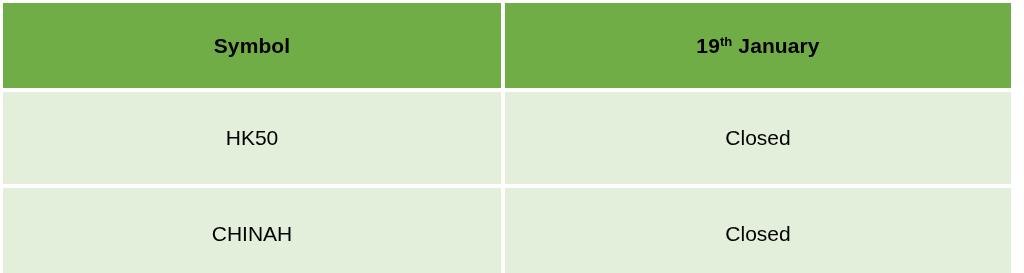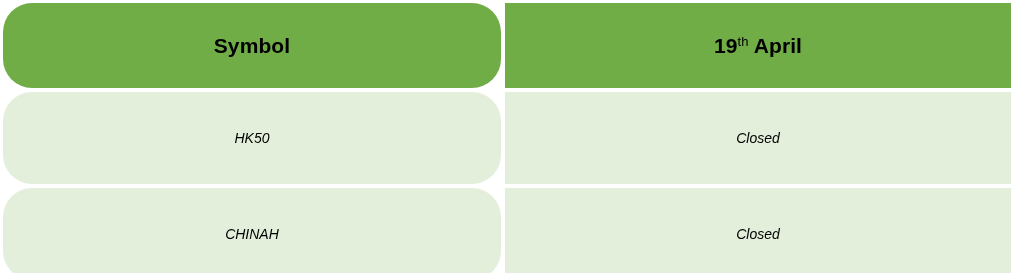--- a/index.html
+++ b/index.html
@@ -54,52 +54,51 @@
   thead tr th .cell-text {
     display: inline-block;
     line-height: 1;
   }
 
   sup.ordinal-suffix {
     font-size: 0.62em;
     vertical-align: baseline;
     position: relative;
     top: -0.48em;
-    font-weight: normal;
+    font-weight: bold;
   }
 
   
   tbody tr td {
     background: #e3efdb;
     height: 92px;
     font-weight: normal;
-    font-size: 14px;
-    font-style: italic;
+    font-size: 21px;
   }
 
   tbody tr td .cell-text {
     display: inline-block;
     line-height: 1;
   }
 
-  .col-symbol { width: 49.6%; border-radius: 29px; }
+  .col-symbol { width: 49.6%; }
   .col-value  { width: 50.4%; }
 </style>
 </head>
 <body>
 
 <div class="table-wrap">
   <table class="schedule-table">
     <thead>
       <tr>
         <th class="col-symbol">
           <span class="cell-text">Symbol</span>
         </th>
         <th class="col-value">
-          <span class="cell-text"><span>19</span><sup class="ordinal-suffix">th</sup><span> April</span></span>
+          <span class="cell-text"><span>19</span><sup class="ordinal-suffix">th</sup><span> January</span></span>
         </th>
       </tr>
     </thead>
     <tbody>
       <tr>
         <td class="col-symbol">
           <span class="cell-text">HK50</span>
         </td>
         <td class="col-value">
           <span class="cell-text">Closed</span>

